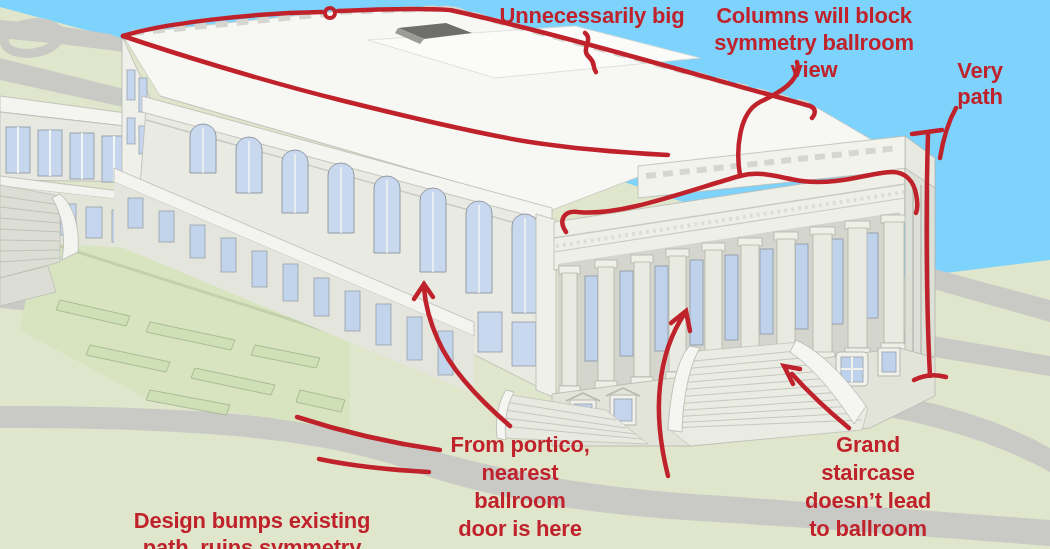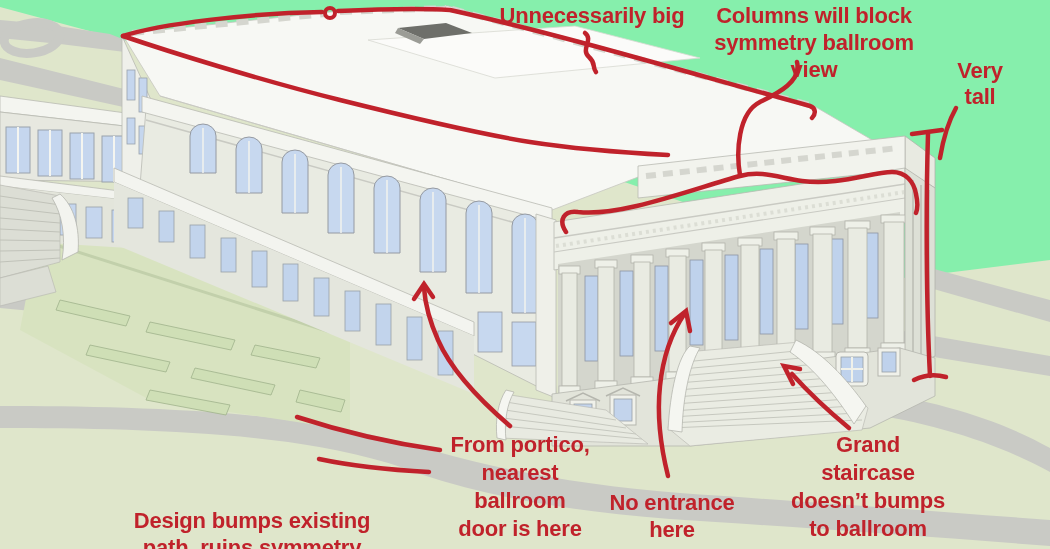--- a/index.html
+++ b/index.html
@@ -1,16 +1,16 @@
 <!DOCTYPE html>
 <html style="--red: #c0222b;"><head>
 <meta charset="utf-8">
 <style>
   html,body{margin:0;padding:0;background:#fff;}
-  #stage{position:relative;width:1050px;height:549px;overflow:hidden;background:#86efac;
+  #stage{position:relative;width:1050px;height:549px;overflow:hidden;background:#7dd3fc;
          font-family:"Liberation Sans",sans-serif;}
   #scene{position:absolute;left:0;top:0;}
   .ann{position:absolute;color:var(--red);font-weight:700;font-size:22px;line-height:27px;
        text-align:center;white-space:pre-line;letter-spacing:-0.2px;}
   :root{--red:#c0222b;}
 </style>
 </head>
 <body>
 
 <div id="stage">
@@ -331,26 +331,24 @@
     </g>
     <path d="M297,417 C340,431 390,443 440,450"></path>
     <path d="M319,459 C352,466 392,470 429,472"></path>
   </g>
 </svg>
 
 <div class="ann" style="left:452px;top:2px;width:280px;">Unnecessarily big</div>
 <div class="ann" style="left:694px;top:2px;width:240px;">Columns will block
 symmetry ballroom view</div>
 <div class="ann" style="left:930px;top:58px;width:100px;line-height:26px;">Very
-tall</div>
+path</div>
 <div class="ann" style="left:420px;top:431px;width:200px;line-height:28px;text-align:center;">From portico,
 nearest
 ballroom
 door is here</div>
-<div class="ann" style="left:572px;top:489px;width:200px;">No entrance
-here</div>
 <div class="ann" style="left:768px;top:431px;width:200px;line-height:28px;">Grand
 staircase
-doesn’t bumps
+doesn’t lead
 to ballroom</div>
 <div class="ann" style="left:102px;top:483px;width:300px;margin-top:24px;">Design bumps existing
 path, ruins symmetry</div>
 </div>
 
 </body></html>

